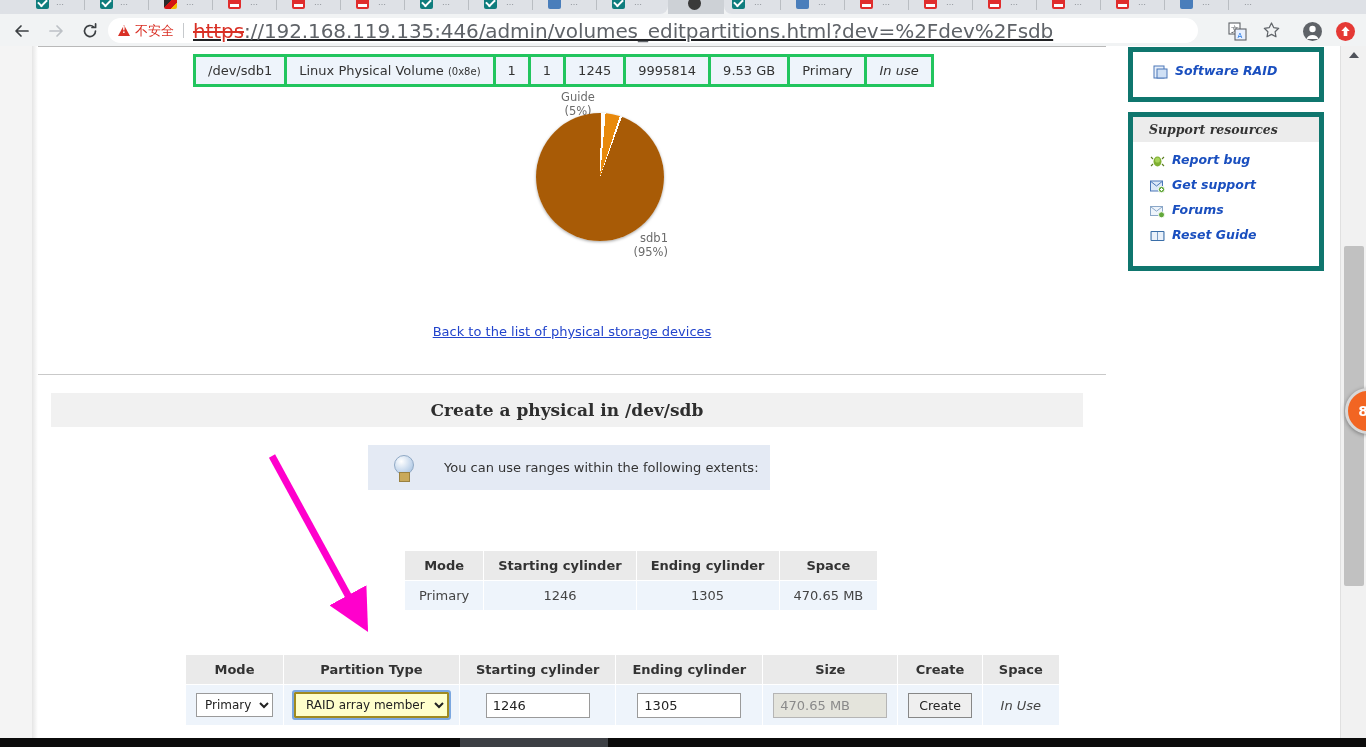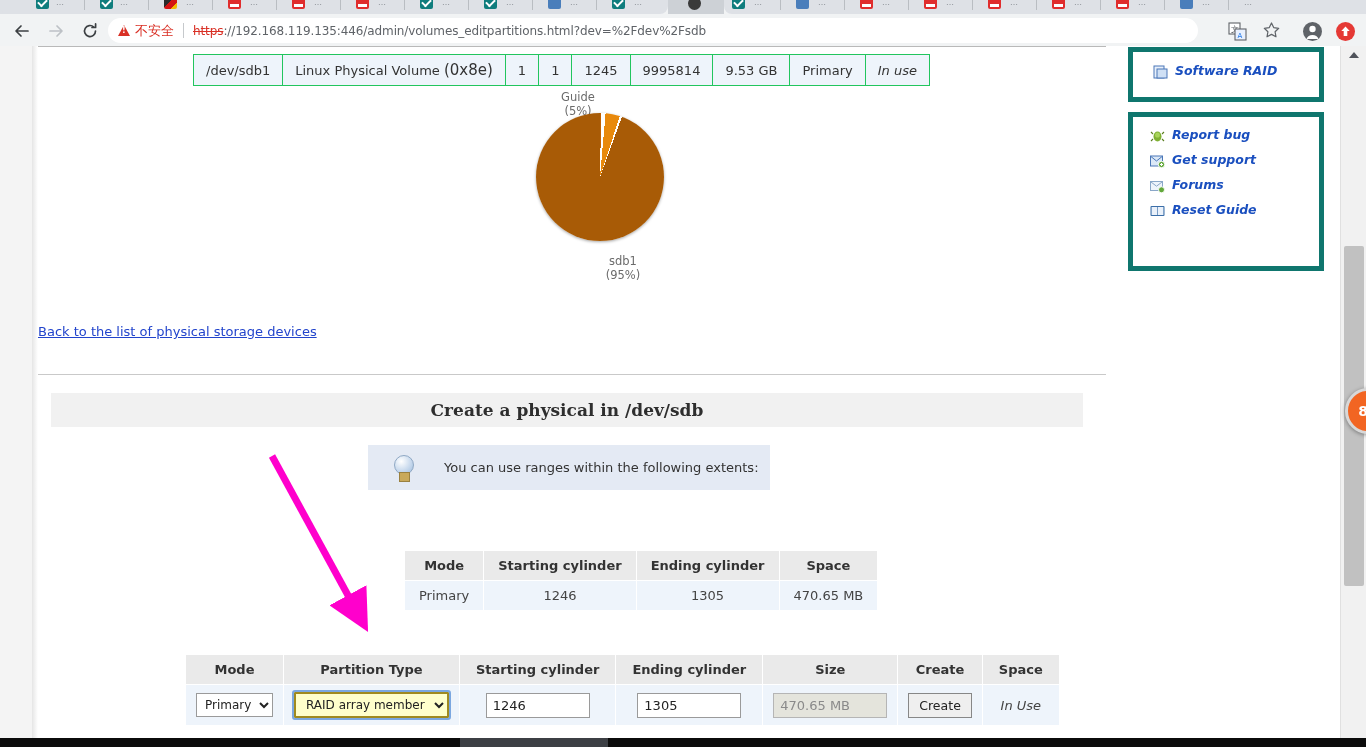--- a/index.html
+++ b/index.html
@@ -38,21 +38,21 @@
 
   .omnibox{
     position:absolute;left:108px;top:4px;width:1090px;height:25px;
     background:#fff;border-radius:13px;display:flex;align-items:center;
   }
   .warn-wrap{display:flex;align-items:center;margin-left:10px;}
   .warn-tri{width:0;height:0;border-left:6px solid transparent;border-right:6px solid transparent;border-bottom:11px solid #d93025;position:relative;}
   .warn-tri:after{content:"!";position:absolute;left:-2px;top:2px;font-size:8px;color:#fff;font-weight:bold;line-height:8px;}
   .warn-text{color:#d93025;font-size:13px;margin-left:5px;font-family:"DejaVu Sans",sans-serif;}
   .omni-sep{width:1px;height:15px;background:#c6c9cc;margin:0 9px;}
-  .url{font-size:12px;color:#202124;white-space:nowrap;letter-spacing:-0.1px;}
+  .url{font-size:20px;color:#202124;white-space:nowrap;letter-spacing:-0.1px;text-decoration:underline;}
   .url .sch{color:#d93025;text-decoration:line-through;}
   .url .dim{color:#5f6368;}
 
   .chromeicon{position:absolute;top:8px;width:19px;height:19px;}
   #translate-icon{left:1228px;}
   #bookmark-star-icon{left:1262px;top:7px;}
   #profile-icon{left:1302px;top:7px;}
   #update-icon{left:1335px;top:7px;}
 
   
@@ -61,35 +61,35 @@
   .gutter-shadow{position:absolute;left:32px;top:0;width:6px;height:692px;
     background:linear-gradient(to right,rgba(0,0,0,.10),rgba(0,0,0,0));}
   .content{position:absolute;left:38px;top:0;width:1302px;height:692px;background:#fff;}
 
   
   .maincol{position:absolute;left:0;top:0;width:1068px;}
   .hr-top{position:absolute;left:0;top:0;width:1068px;height:1px;background:#b9b9b9;}
 
   
   .toprow{position:absolute;left:155px;top:8px;border-collapse:collapse;font-size:13px;color:#333;}
-  .toprow td{background:#eef4fb;border:1px solid #22c55e;padding:6px 12px;text-align:center;white-space:nowrap;}
+  .toprow td{background:#eef4fb;border:3px solid #22c55e;padding:6px 12px;text-align:center;white-space:nowrap;}
   .toprow td.ital{font-style:italic;}
-  .toprow .hex{font-size:15px;}
+  .toprow .hex{font-size:10px;}
 
   
   #pie-chart{position:absolute;left:430px;top:40px;width:220px;height:230px;}
   .pie-circle{position:absolute;left:68px;top:27px;width:128px;height:128px;border-radius:50%;
     background:conic-gradient(from 0deg,#c06000 0deg 1deg,#ffffff 1deg 5deg,#e8890c 5deg 18deg,#ffffff 18deg 20deg,#a85b06 20deg 360deg);
     box-shadow:0 1px 3px rgba(0,0,0,.35);}
   .pie-label{position:absolute;font-size:11.5px;color:#6b6b6b;text-align:center;line-height:14px;font-family:"DejaVu Sans",sans-serif;}
   #pie-label-free{left:75px;top:4px;width:70px;}
-  #pie-label-sdb1{left:110px;top:168px;width:90px;}
-
-  
-  #back-link{position:absolute;left:0;top:275px;width:1068px;}
+  #pie-label-sdb1{left:110px;top:145px;width:90px;text-align:right;}
+
+  
+  #back-link{position:absolute;left:0;top:275px;width:1068px;text-align:center;}
   #back-link a{color:#2244cc;font-size:13px;text-decoration:underline;}
 
   .hr-mid{position:absolute;left:0;top:328px;width:1068px;height:1px;background:#c9c9c9;}
 
   
   #create-header{position:absolute;left:13px;top:347px;width:1032px;height:34px;background:#f1f1f1;
     display:flex;align-items:center;justify-content:center;}
   #create-header span{font-size:17px;font-weight:bold;color:#2e2e2e;font-family:"DejaVu Serif","Liberation Serif",serif;}
 
   
@@ -423,20 +423,23 @@
             <svg width="15" height="14" viewBox="0 0 15 14">
                 <rect x="1" y="1" width="10" height="12" fill="#e8f0fb" stroke="#4a77b8" stroke-width="1"></rect>
                 <rect x="4" y="4" width="10" height="9" fill="#cfe0f5" stroke="#4a77b8" stroke-width="1"></rect>
               </svg>
           </span>
           <a href="#">Software RAID</a>
         </div>
       </div>
 
       <div class="panel" id="panel-support">
+        <div class="panel-title">
+          <span>Support resources</span>
+        </div>
 
         <div class="side-link">
           <span class="sideicon">
             <svg width="15" height="14" viewBox="0 0 15 14">
                 <ellipse cx="7.5" cy="7.5" rx="4" ry="5" fill="#7fb032"></ellipse>
                 <ellipse cx="7.5" cy="6" rx="2.4" ry="2.6" fill="#a8d45a"></ellipse>
                 <path d="M3 5L1 3M12 5l2-2M3 10L1 12M12 10l2 2" stroke="#5c7f22" stroke-width="1.1"></path>
               </svg>
           </span>
           <a href="#">Report bug</a>

